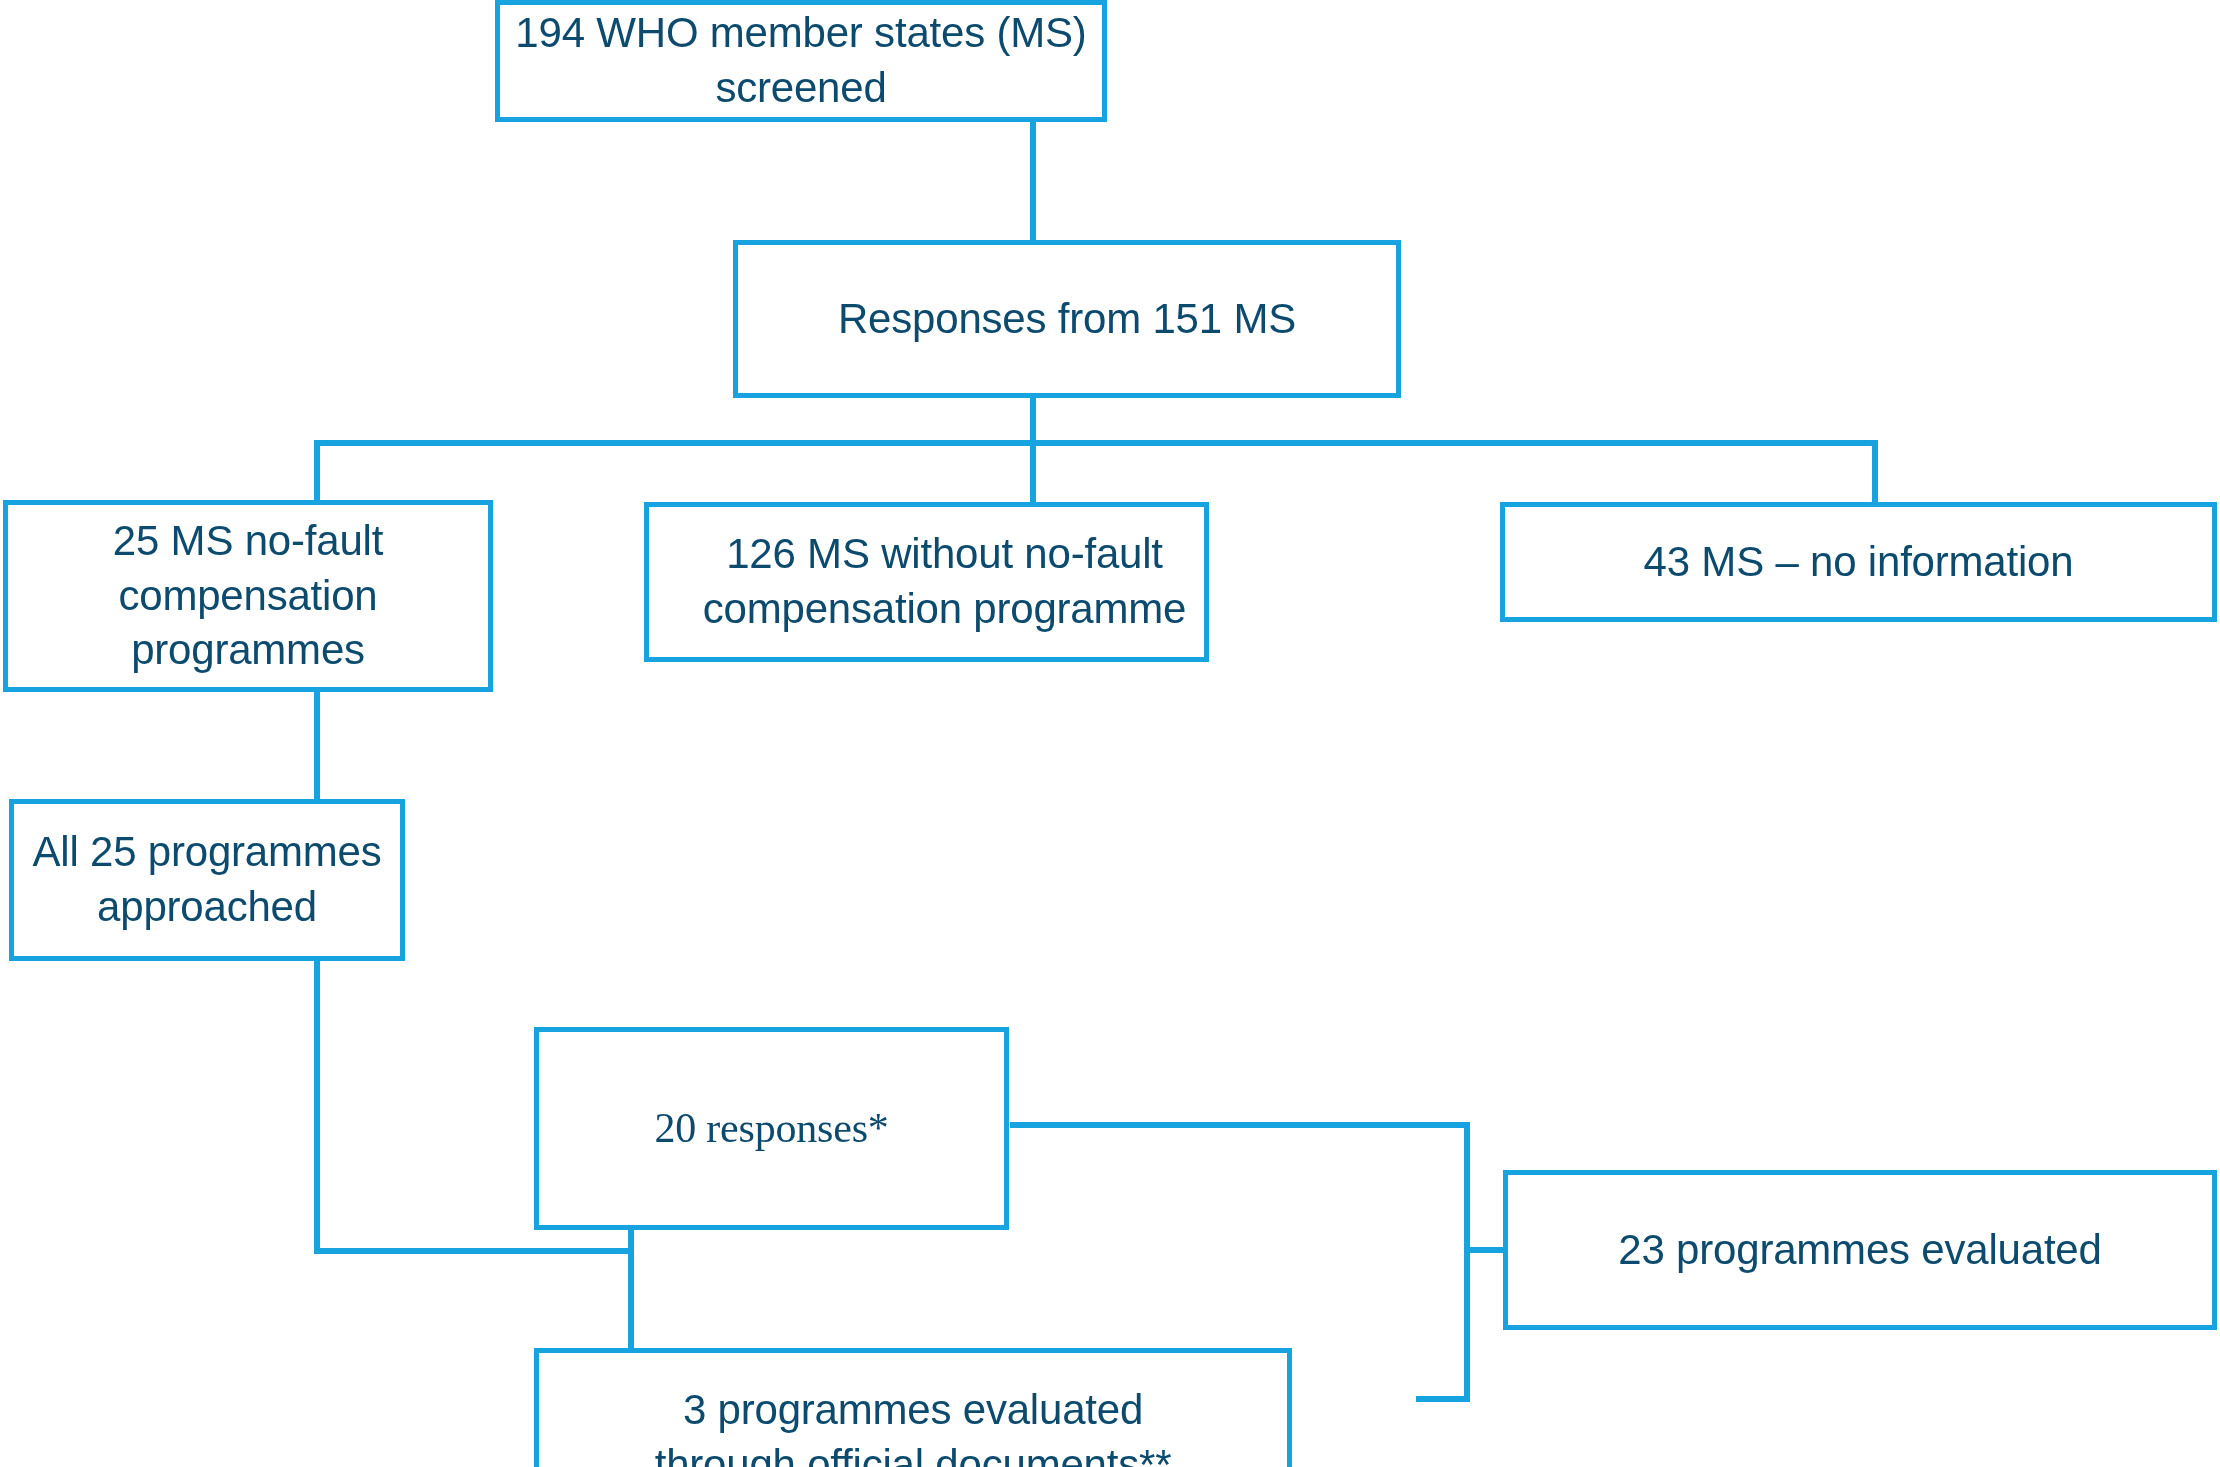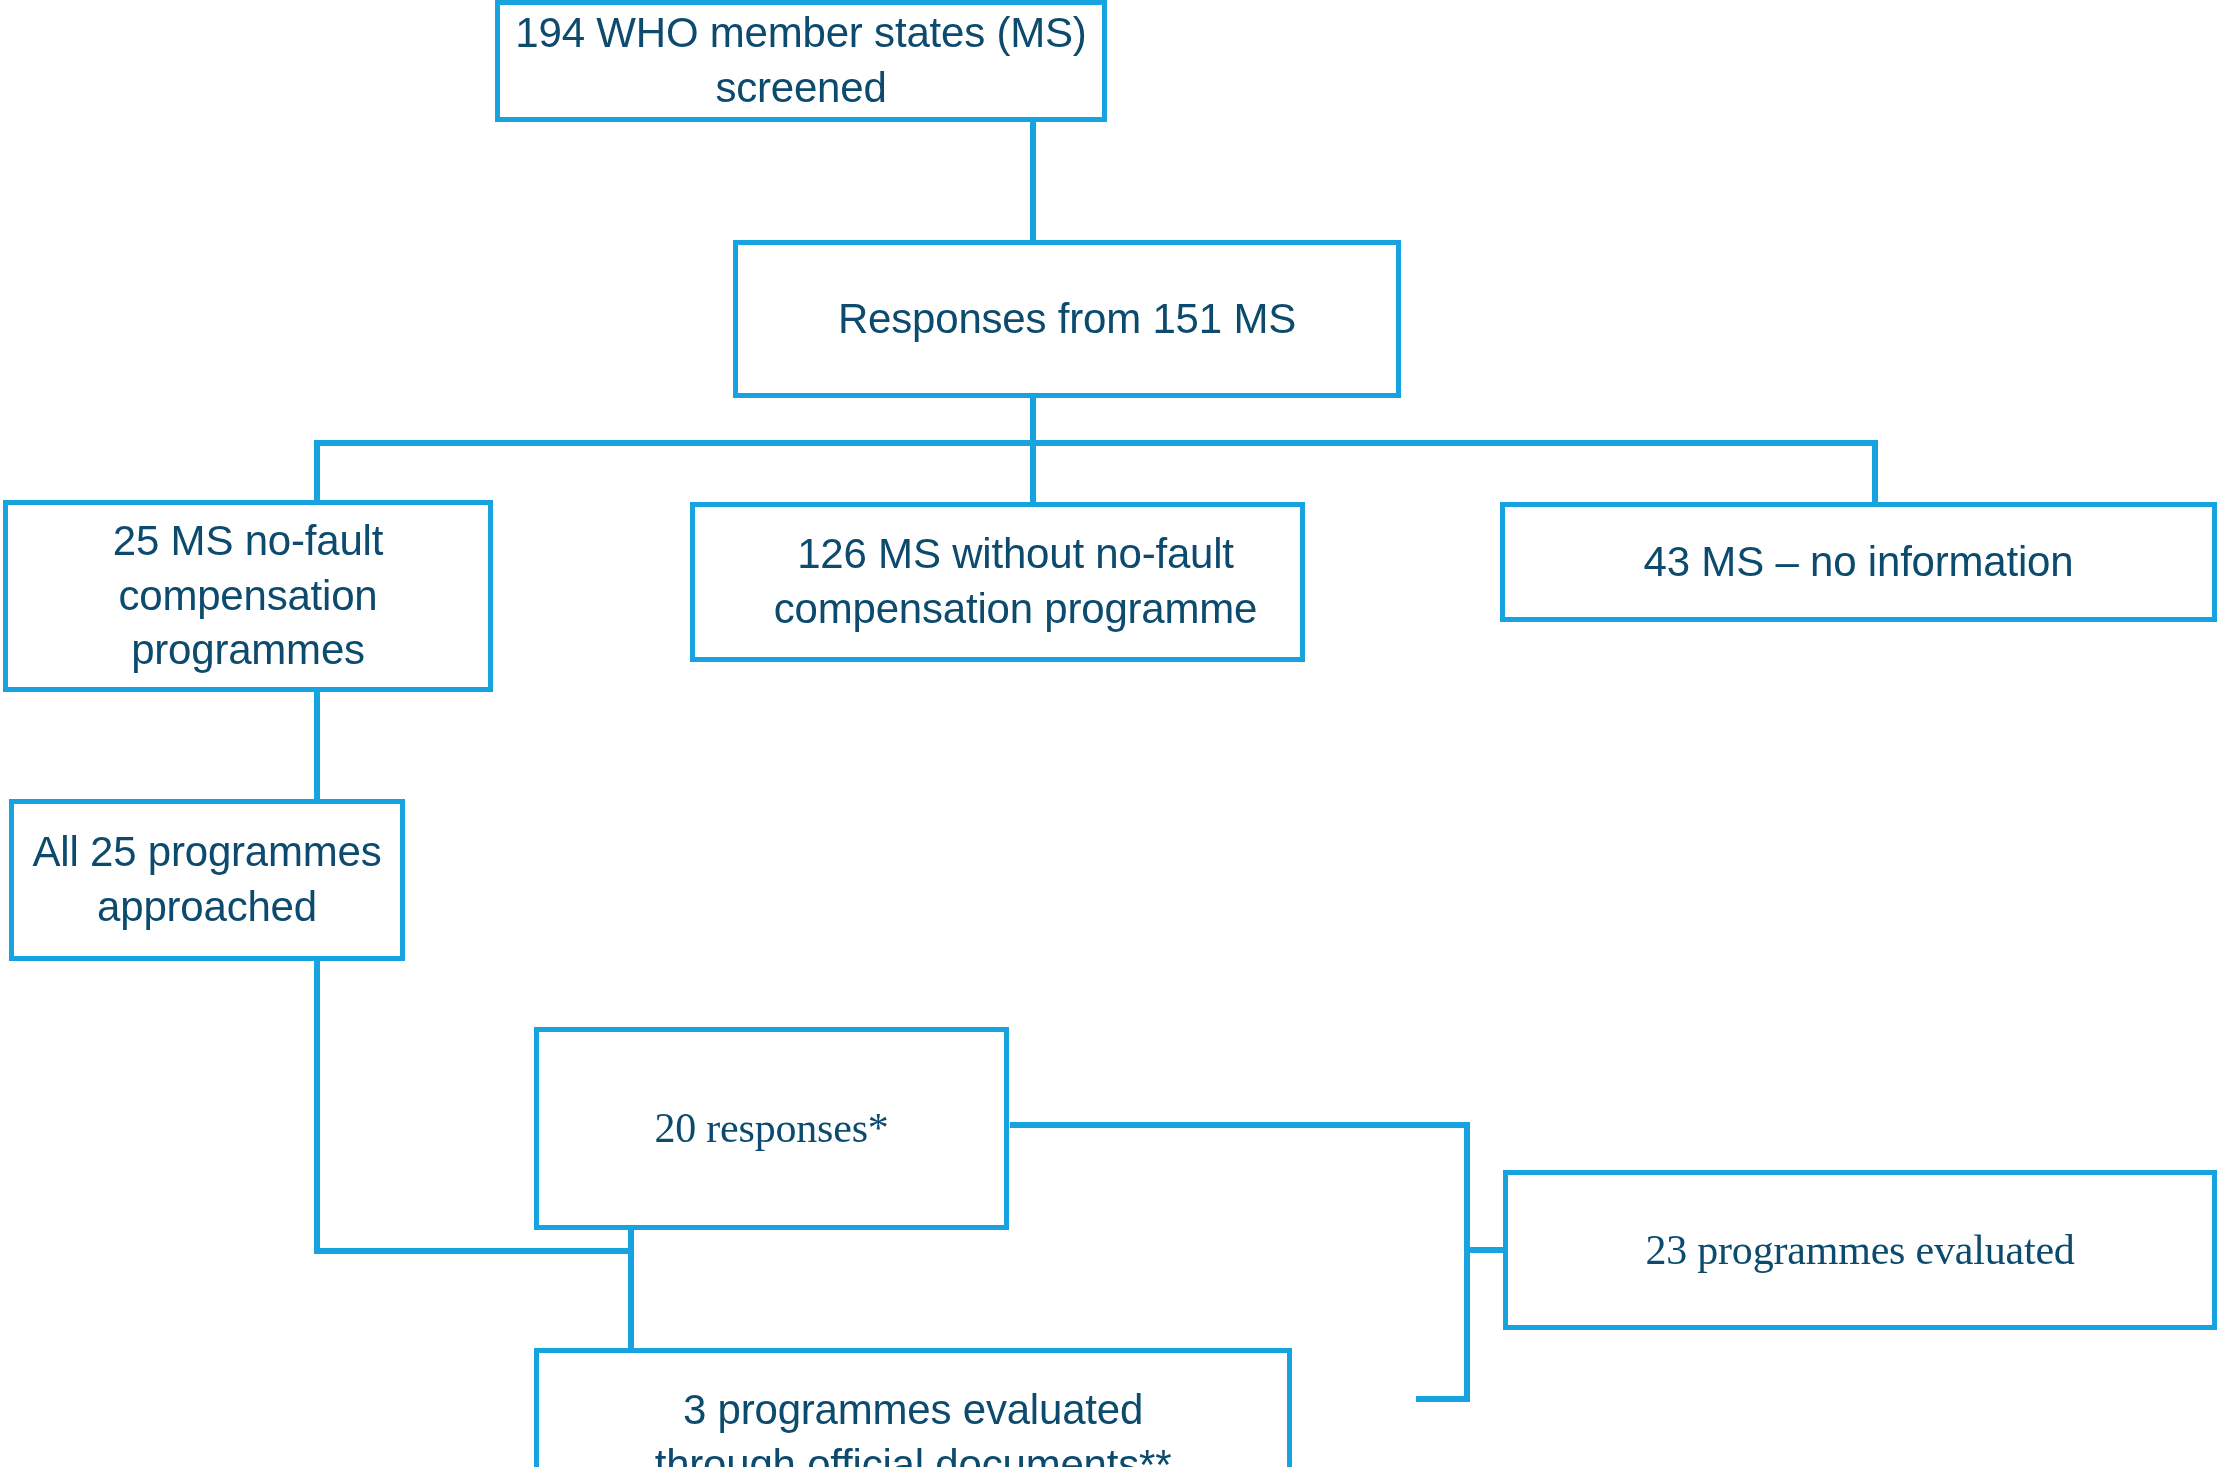--- a/index.html
+++ b/index.html
@@ -80,21 +80,21 @@
 
   <div class="node" style="left:733px; top:240px; width:668px; height:158px;">
     <span class="label">Responses from 151 MS</span>
   </div>
 
   <div class="node" style="left:3px; top:500px; width:490px; height:192px;">
     <span class="label">25 MS no-fault
 compensation programmes</span>
   </div>
 
-  <div class="node" style="left:690px; top:502px; width:615px; height:160px;padding-left:36px;">
+  <div class="node" style="left:644px; top:502px; width:565px; height:160px;padding-left:36px;">
     <span class="label">126 MS without no-fault
 compensation programme</span>
   </div>
 
   <div class="node" style="left:1500px; top:502px; width:717px; height:120px;">
     <span class="label">43 MS – no information</span>
   </div>
 
   <div class="node" style="left:9px; top:799px; width:396px; height:162px;">
     <span class="label">All 25 programmes
@@ -103,17 +103,17 @@
 
   <div class="node" style="left:534px; top:1027px; width:475px; height:203px;font-family:Liberation Serif, serif;">
     <span class="label">20 responses*</span>
   </div>
 
   <div class="node" style="left:534px; top:1348px; width:758px; height:179px;align-items:center;">
     <span class="label">3 programmes evaluated
 through official documents**</span>
   </div>
 
-  <div class="node" style="left:1503px; top:1170px; width:714px; height:160px;font-family:Liberation Serif, serif;">
+  <div class="node" style="left:1503px; top:1170px; width:714px; height:160px;">
     <span class="label">23 programmes evaluated</span>
   </div>
 
 </div>
 
 </body></html>

